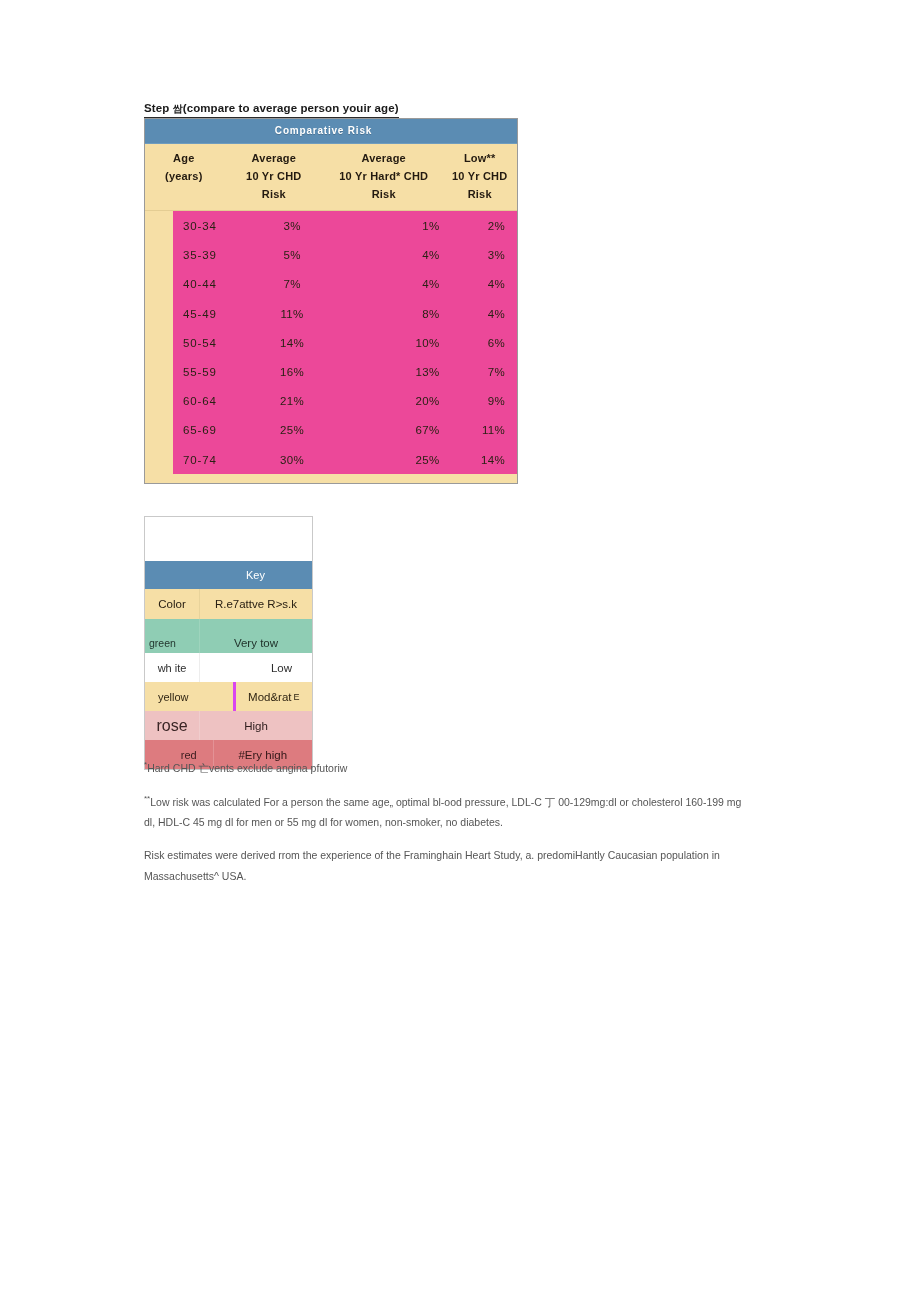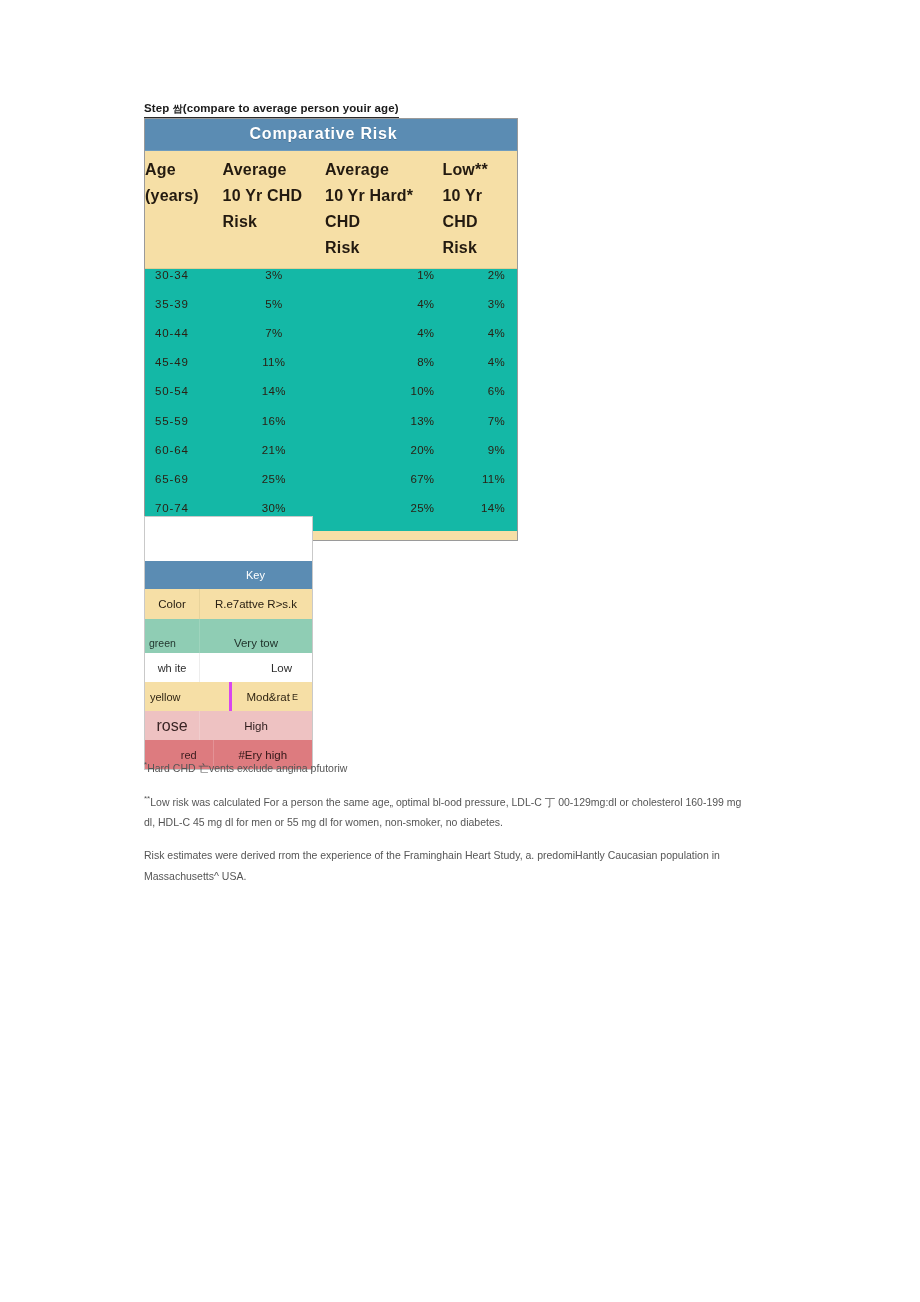--- a/index.html
+++ b/index.html
@@ -37,51 +37,53 @@
     top: 118px;
     width: 374px;
     border: 1px solid #9a9a9a;
     box-sizing: border-box;
     background: #f6dfa6;
   }
   .risk-title {
     background: #5b8cb3;
     color: #ffffff;
     text-align: center;
-    font-size: 16px;
+    font-size: 10px;
     font-weight: bold;
     letter-spacing: 0.8px;
     padding: 6px 15px 7px 0;
     text-shadow: 0 1px 0 rgba(0,0,0,0.18);
     border-bottom: 1px solid #6f9cbe;
   }
   .risk-head {
     display: flex;
     background: #f6dfa6;
     padding: 6px 0 7px 0;
     border-bottom: 1px solid #e4cd93;
   }
   .risk-head .hcell {
-    font-size: 16px;
+    font-size: 11px;
     font-weight: bold;
     color: #231a10;
+    text-align: center;
     line-height: 1.62;
     letter-spacing: 0.2px;
   }
   .risk-head .c0 { width: 78px; }
   .risk-head .c1 { width: 103px; }
   .risk-head .c2 { width: 118px; }
   .risk-head .c3 { width: 75px; }
   .risk-head .c0 .spacer-line { visibility: hidden; }
 
   .risk-row {
     display: flex;
-    align-items: flex-start;
+    align-items: center;
     height: 29.2px;
-    background: #14b8a6;
+    background: #ec4899;
+    margin-left: 28px;
   }
   .risk-row .cell {
     font-size: 11.5px;
     color: #2a2114;
     letter-spacing: 0.3px;
   }
   .risk-row .age   { width: 78px;  padding-left: 10px; box-sizing: border-box; text-align: left; letter-spacing: 0.9px;}
   .risk-row .v1    { width: 103px; text-align: center; }
   .risk-row .v2    { width: 118px; text-align: right; padding-right: 8px; box-sizing: border-box;}
   .risk-row .v3    { width: 75px;  text-align: right; padding-right: 12px; box-sizing: border-box;}
@@ -122,21 +124,21 @@
 
   .key-green { background: #8fcdb4; height: 34px; }
   .key-green .kc-left  { display:flex; align-items:flex-end; justify-content:flex-start; padding: 0 0 4px 4px; font-size: 10.5px; color:#23372f;}
   .key-green .kc-right { display:flex; align-items:flex-end; justify-content:center;   padding: 0 0 4px 0; font-size: 11.5px; color:#1e3029; border-left: 1px solid #9ed4bd;}
 
   .key-white { background: #ffffff; height: 29px; }
   .key-white .kc-left  { display:flex; align-items:center; justify-content:center; font-size: 11px; color:#2d2d2d;}
   .key-white .kc-right { display:flex; align-items:center; justify-content:flex-end; padding-right: 20px; font-size: 11.5px; color:#2d2d2d; border-left: 1px solid #ededed;}
 
   .key-yellow { background: #f6dfa6; height: 29px; }
-  .key-yellow .kc-left  { display:flex; align-items:center; justify-content:flex-start; padding-left: 5px; font-size: 11px; color:#312614;}
+  .key-yellow .kc-left  { display:flex; align-items:center; justify-content:flex-start; padding-left: 13px; font-size: 11px; color:#312614;}
   .key-yellow .kc-right { display:flex; align-items:center; justify-content:center; font-size: 11.5px; color:#312614; border-left: 3px solid #d946ef; margin-left: 44px;}
   .key-yellow .kc-right .sm { font-size: 9px; margin-left: 2px; }
 
   .key-rose { background: #eec2c2; height: 29px; }
   .key-rose .kc-left  { display:flex; align-items:center; justify-content:center; font-size: 16px; color:#3a2525;}
   .key-rose .kc-right { display:flex; align-items:center; justify-content:center; font-size: 11.5px; color:#2e1d1d; border-left: 1px solid #f0cdcd;}
 
   .key-red { background: #dd7b7f; height: 29px; padding-left: 20px; }
   .key-red .kc-left  { display:flex; align-items:center; justify-content:center; font-size: 11px; color:#3a1c1e;}
   .key-red .kc-right { display:flex; align-items:center; justify-content:center; font-size: 11.5px; color:#321718; border-left: 1px solid #e39296;}

